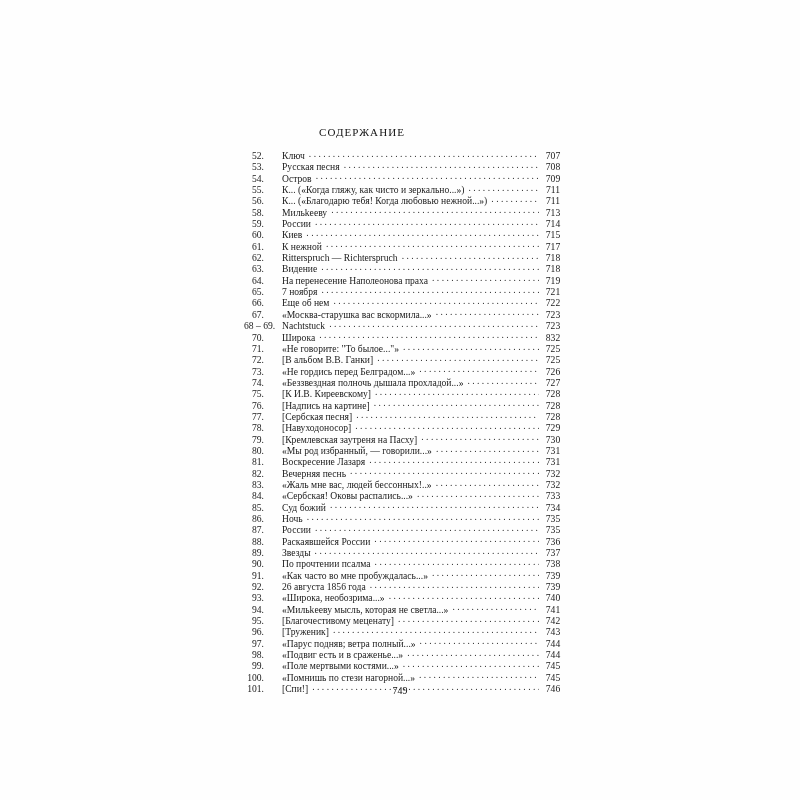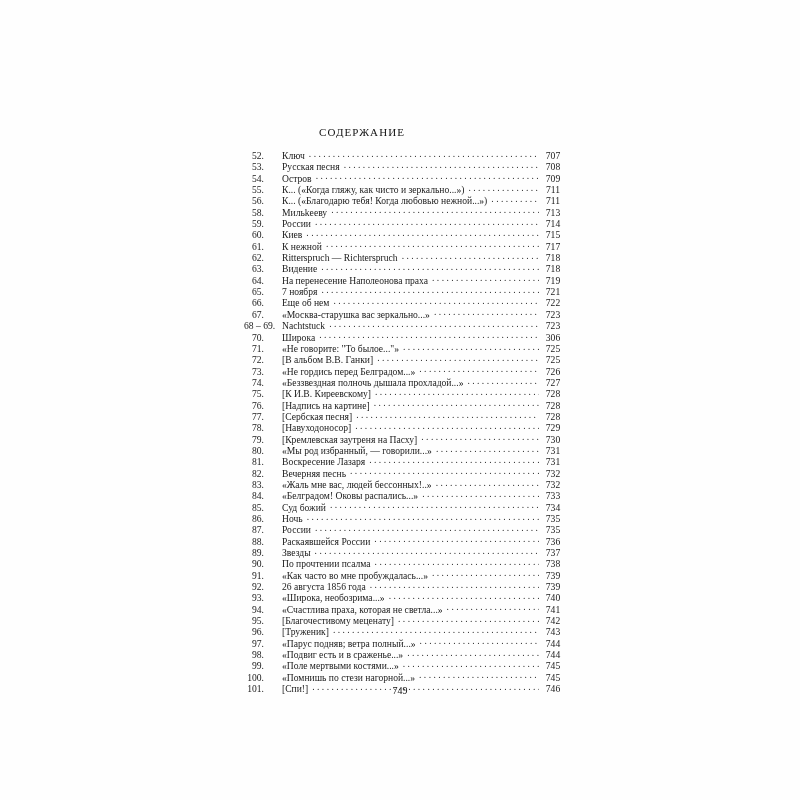--- a/index.html
+++ b/index.html
@@ -180,35 +180,35 @@
         <span class="toc-page">721</span>
       </div>
       <div class="toc-row">
         <span class="toc-num">66.</span>
         <span class="toc-label">Еще об нем</span>
         <span class="toc-dots"></span>
         <span class="toc-page">722</span>
       </div>
       <div class="toc-row">
         <span class="toc-num">67.</span>
-        <span class="toc-label">«Москва-старушка вас зеркально...»</span>
+        <span class="toc-label">«Москва-старушка вас вскормила...»</span>
         <span class="toc-dots"></span>
         <span class="toc-page">723</span>
       </div>
       <div class="toc-row">
         <span class="toc-num">68 – 69.</span>
         <span class="toc-label">Nachtstuck</span>
         <span class="toc-dots"></span>
         <span class="toc-page">723</span>
       </div>
       <div class="toc-row">
         <span class="toc-num">70.</span>
         <span class="toc-label">Широка</span>
         <span class="toc-dots"></span>
-        <span class="toc-page">306</span>
+        <span class="toc-page">832</span>
       </div>
       <div class="toc-row">
         <span class="toc-num">71.</span>
         <span class="toc-label">«Не говорите: "То былое..."»</span>
         <span class="toc-dots"></span>
         <span class="toc-page">725</span>
       </div>
       <div class="toc-row">
         <span class="toc-num">72.</span>
         <span class="toc-label">[В альбом В.В. Ганки]</span>
@@ -276,21 +276,21 @@
         <span class="toc-page">732</span>
       </div>
       <div class="toc-row">
         <span class="toc-num">83.</span>
         <span class="toc-label">«Жаль мне вас, людей бессонных!..»</span>
         <span class="toc-dots"></span>
         <span class="toc-page">732</span>
       </div>
       <div class="toc-row">
         <span class="toc-num">84.</span>
-        <span class="toc-label">«Белградом! Оковы распались...»</span>
+        <span class="toc-label">«Сербская! Оковы распались...»</span>
         <span class="toc-dots"></span>
         <span class="toc-page">733</span>
       </div>
       <div class="toc-row">
         <span class="toc-num">85.</span>
         <span class="toc-label">Суд божий</span>
         <span class="toc-dots"></span>
         <span class="toc-page">734</span>
       </div>
       <div class="toc-row">
@@ -336,21 +336,21 @@
         <span class="toc-page">739</span>
       </div>
       <div class="toc-row">
         <span class="toc-num">93.</span>
         <span class="toc-label">«Широка, необозрима...»</span>
         <span class="toc-dots"></span>
         <span class="toc-page">740</span>
       </div>
       <div class="toc-row">
         <span class="toc-num">94.</span>
-        <span class="toc-label">«Счастлива праха, которая не светла...»</span>
+        <span class="toc-label">«Мильkeeву мысль, которая не светла...»</span>
         <span class="toc-dots"></span>
         <span class="toc-page">741</span>
       </div>
       <div class="toc-row">
         <span class="toc-num">95.</span>
         <span class="toc-label">[Благочестивому меценату]</span>
         <span class="toc-dots"></span>
         <span class="toc-page">742</span>
       </div>
       <div class="toc-row">

